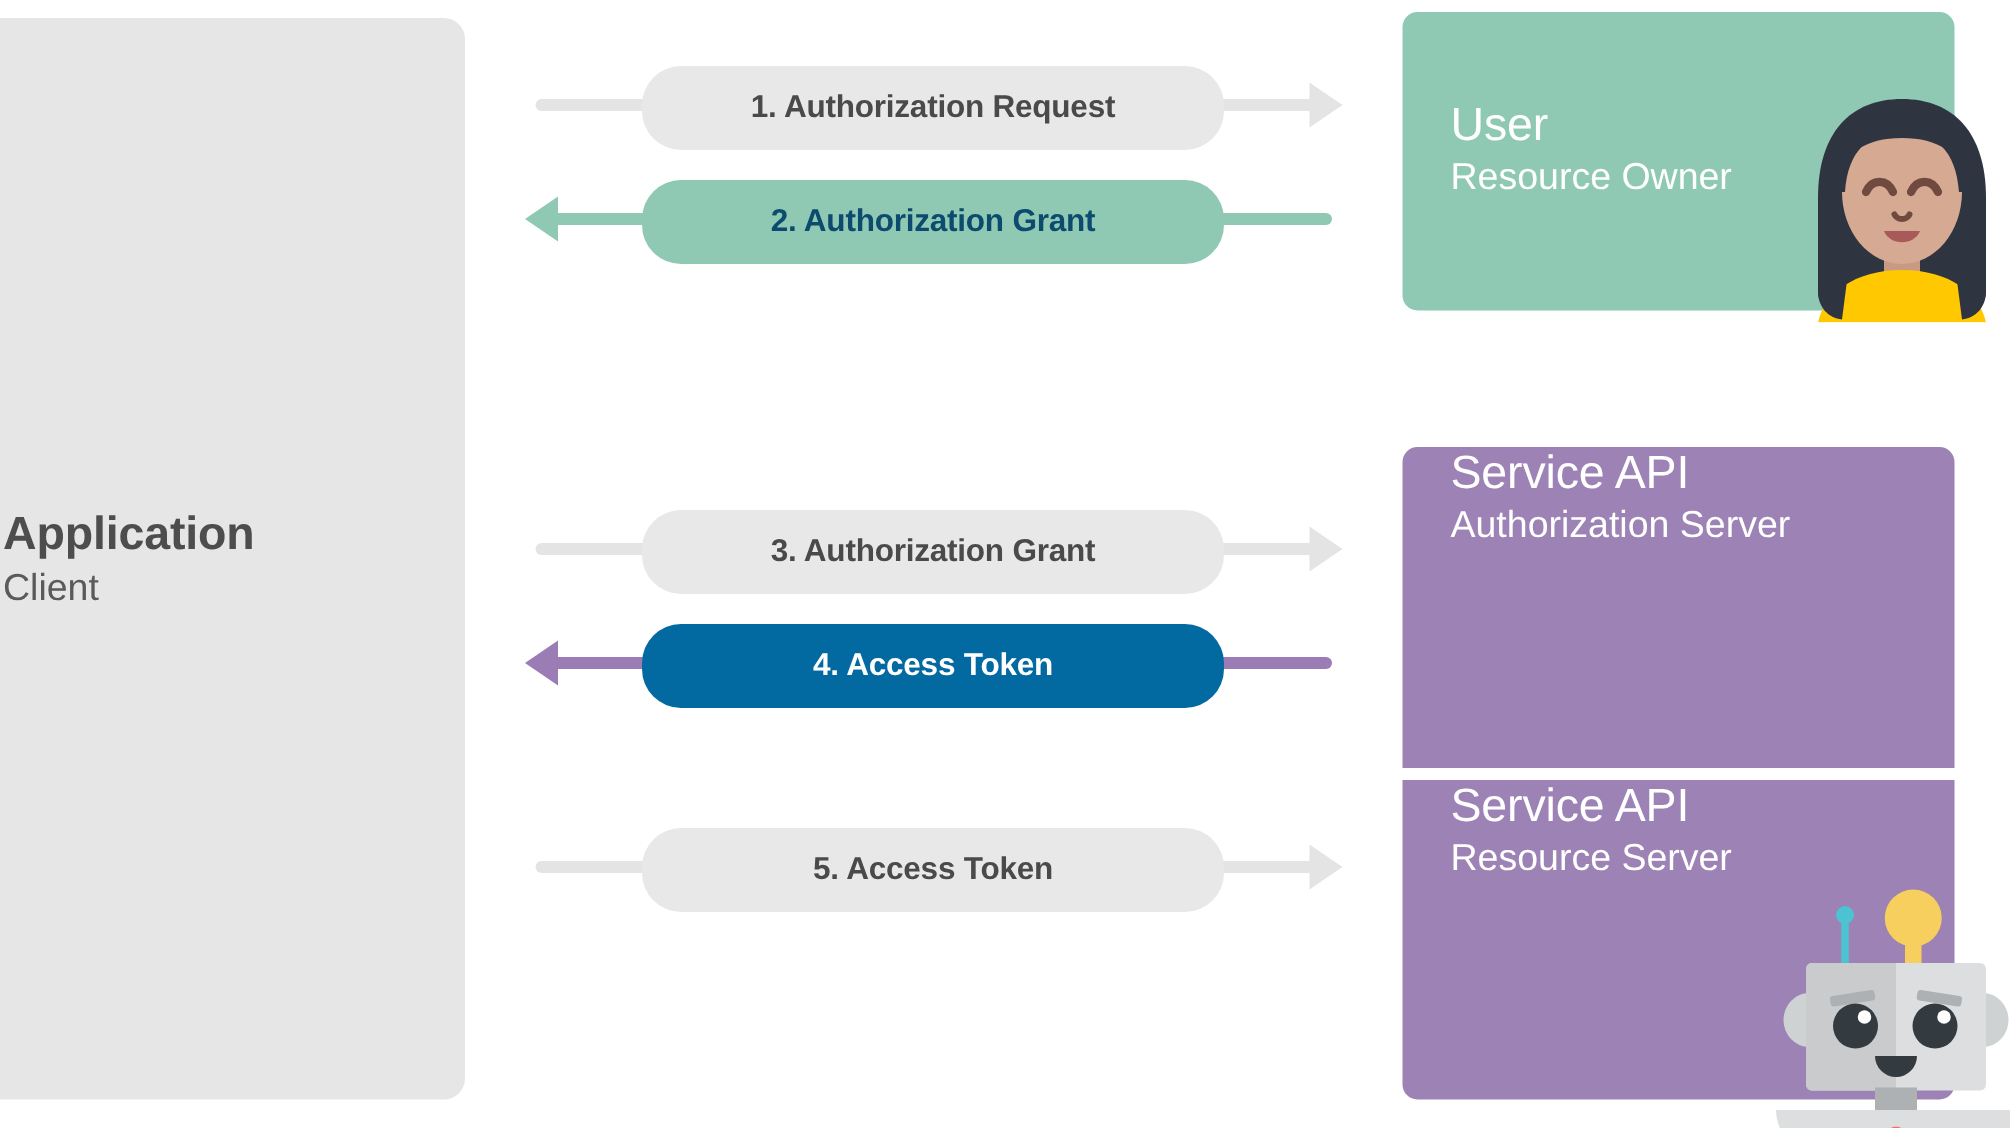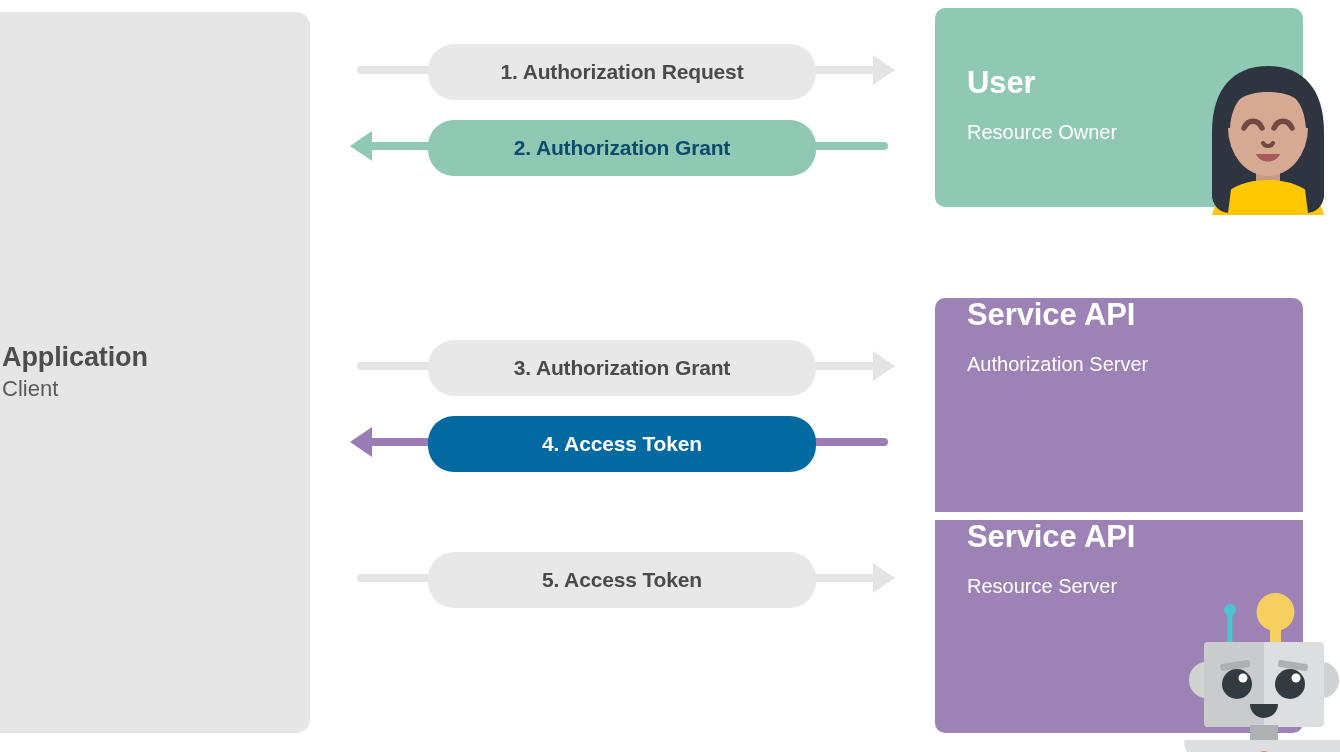--- a/index.html
+++ b/index.html
@@ -17,43 +17,43 @@
     position:absolute;left:-40px;top:12px;width:350px;height:721px;
     background:#e6e6e6;
     border-radius:0 14px 14px 0;
   }
   .app-text{
     position:absolute;left:40px;top:0;width:300px;height:721px;
     display:flex;flex-direction:column;justify-content:center;
     padding-left:2px;box-sizing:border-box;
   }
   .app-title{
-    font-size:27px;font-weight:700;color:#4d4d4d;line-height:1.15;
+    font-size:31px;font-weight:700;color:#4d4d4d;line-height:1.15;
     letter-spacing:-0.1px;
   }
   .app-sub{
-    font-size:22px;font-weight:400;color:#5a5a5a;line-height:1.2;margin-top:3px;
+    font-size:25px;font-weight:400;color:#5a5a5a;line-height:1.2;margin-top:3px;
   }
 
   
   .card{
     position:absolute;left:935px;width:368px;
     box-sizing:border-box;
   }
   .card-body{
     position:absolute;inset:0;
     display:flex;flex-direction:column;justify-content:flex-start;
     padding-left:32px;box-sizing:border-box;
   }
   .card-title{
-    font-size:31px;font-weight:700;color:#ffffff;line-height:1.1;
+    font-size:31px;font-weight:400;color:#ffffff;line-height:1.1;
     letter-spacing:-0.1px;
   }
   .card-sub{
-    font-size:20px;font-weight:400;color:#ffffff;line-height:1.2;margin-top:20px;
+    font-size:25px;font-weight:400;color:#ffffff;line-height:1.2;margin-top:3px;
   }
   #card-user{
     top:8px;height:199px;background:#8fc9b4;border-radius:10px;
   }
   #card-user .card-body{justify-content:flex-start;padding-top:58px;}
   #card-auth{
     top:298px;height:214px;background:#9c82b5;border-radius:10px 10px 0 0;
   }
   #card-res{
     top:520px;height:213px;background:#9c82b5;border-radius:0 0 10px 10px;

